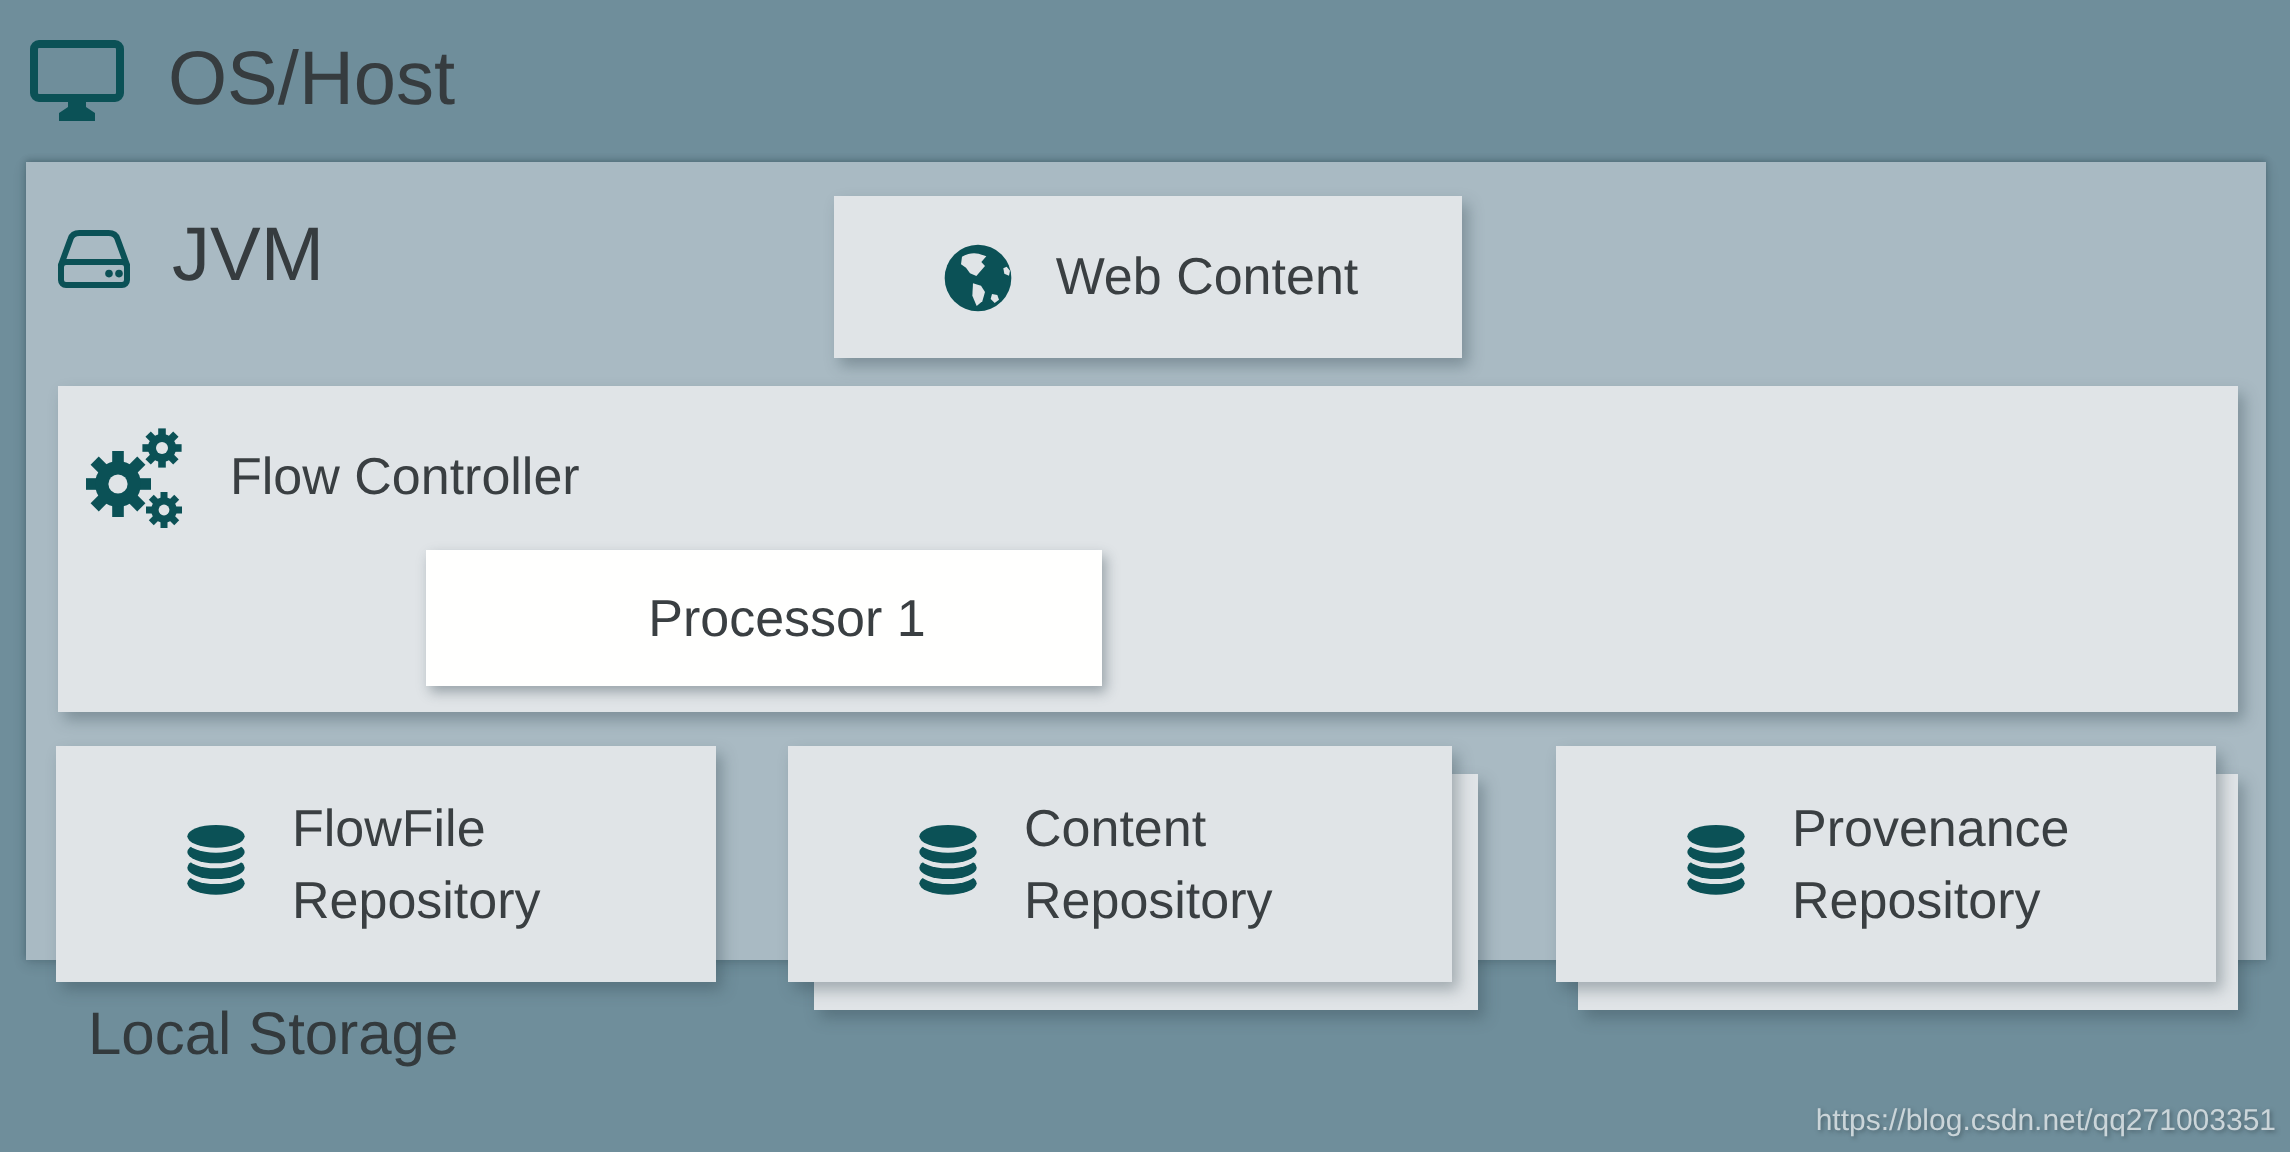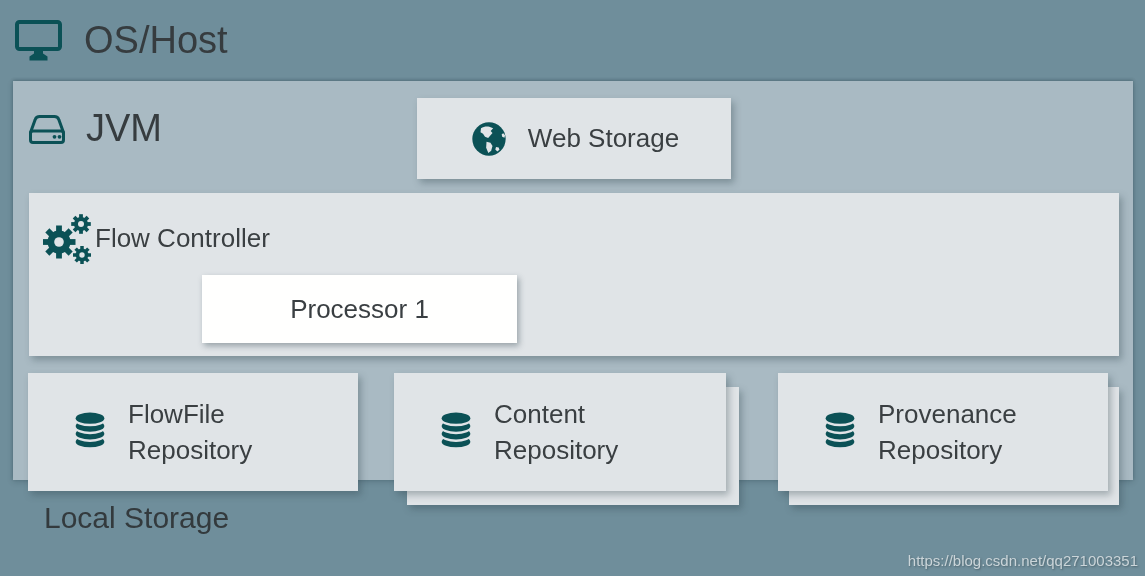--- a/index.html
+++ b/index.html
@@ -24,31 +24,31 @@
   .jvm-row{position:absolute;left:15px;top:26px;gap:20px;}
   
   .card{
     position:absolute;background:#e0e4e7;
     box-shadow:3px 4px 7px rgba(45,65,75,.35);
   }
   .web-server{left:404px;top:17px;width:314px;height:81px;
     display:flex;align-items:center;justify-content:center;gap:19px;}
   .card-label{font-size:26px;color:#3a3f42;}
   .flow-controller{left:16px;top:112px;width:1090px;height:163px;}
-  .fc-row{position:absolute;left:14px;top:20px;gap:4px;}
+  .fc-row{position:absolute;left:14px;top:20px;gap:24px;}
   .white-card{
     position:absolute;top:82px;height:68px;background:#fffffe;
     box-shadow:2px 3px 6px rgba(45,65,75,.4);
     display:flex;align-items:center;justify-content:center;
   }
-  .processor{left:173px;width:315px;}
+  .processor{left:184px;width:315px;padding-left:23px;}
   .extension{left:603px;width:313px;}
   
   .repo{top:292px;height:118px;display:flex;align-items:center;gap:18px;
-    padding-left:42px;box-sizing:border-box;z-index:3;}
+    padding-left:60px;box-sizing:border-box;z-index:3;}
   .repo-flowfile{left:15px;width:330px;}
   .repo-content{left:381px;width:332px;}
   .repo-provenance{left:722px;width:330px;margin-left:43px;}
   .repo-behind{position:absolute;top:306px;height:118px;background:#e0e4e7;
     box-shadow:3px 4px 7px rgba(45,65,75,.35);z-index:2;}
   .repo-behind-content{left:394px;width:332px;}
   .repo-behind-provenance{left:776px;width:330px;}
   .repo-name{font-size:26px;line-height:36px;color:#3a3f42;}
   
   .local-storage{position:absolute;left:44px;top:501px;font-size:30px;color:#333a3d;}
@@ -86,21 +86,21 @@
     </div>
 
     <div class="card web-server">
       <svg width="40" height="40" viewBox="0 0 24 24">
         <circle cx="12" cy="12" r="10" fill="#0b5156"></circle>
         <path d="M7.2 5.6 C8.6 4.7 10.5 4.3 12.2 4.7 l2.3 .8 -1.5 1.7 1.1 1.2 -2.6 3 -1.9 -.8 -1.2 -1.7 -1.5 -1 z" fill="#e0e4e7"></path>
         <path d="M10.5 13.6 l2.4 .7 1.2 1.9 -.8 2.8 -1.7 1.4 -1.3 -3.1 z" fill="#e0e4e7"></path>
         <path d="M20.6 8.6 l1 1.2 -.3 1.5 -1.4 -.6 -.3 -1.6 z" fill="#e0e4e7"></path>
         <path d="M16.2 16.8 l1.6 .3 .5 1.4 -1.3 1 -1.2 -1.2 z" fill="#e0e4e7"></path>
       </svg>
-      <span class="card-label">Web Storage</span>
+      <span class="card-label">Web Content</span>
     </div>
 
     <div class="card flow-controller">
       <div class="label-row fc-row">
         <svg width="48" height="51" viewBox="0 0 48 51">
           <g fill="#0b5156">
             <g transform="translate(16,29)">
               <rect x="-2.9" y="-16.5" width="5.8" height="33"></rect>
               <rect x="-2.9" y="-16.5" width="5.8" height="33" transform="rotate(45)"></rect>
               <rect x="-2.9" y="-16.5" width="5.8" height="33" transform="rotate(90)"></rect>

